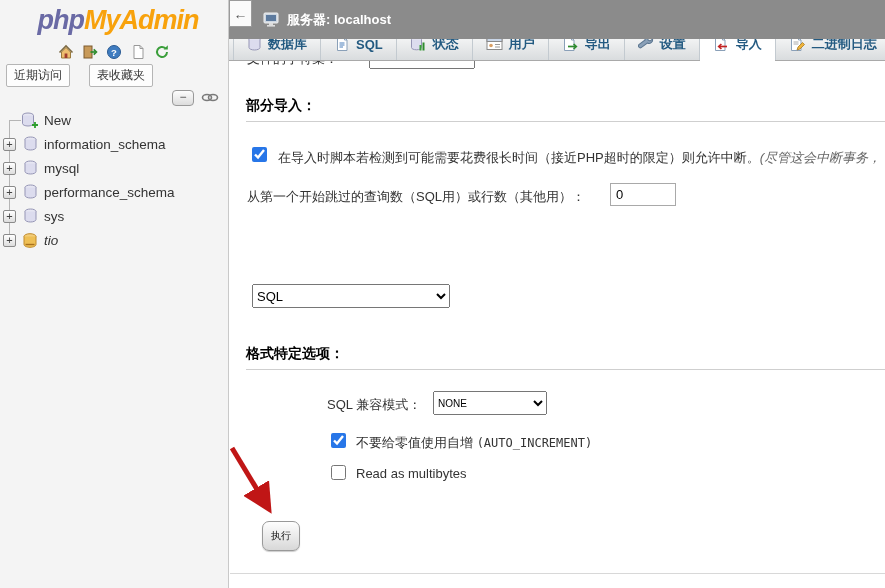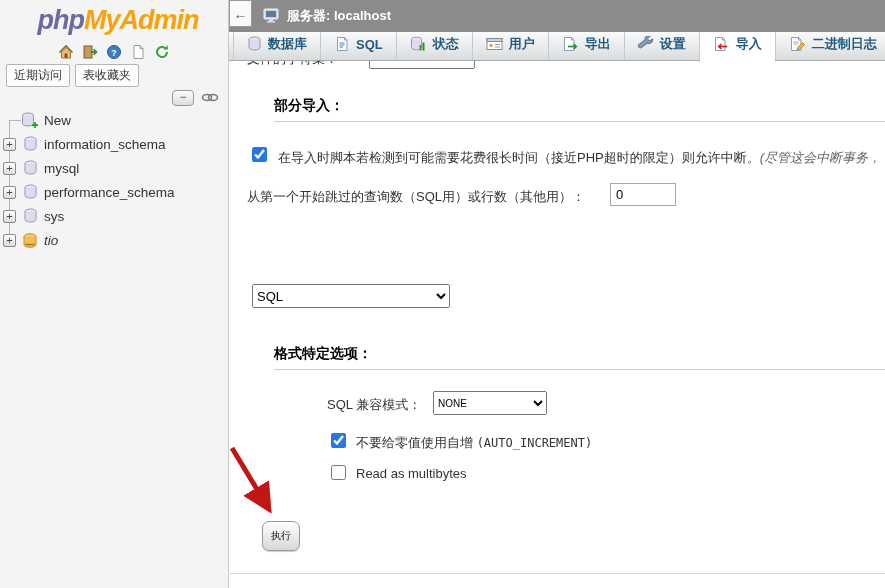--- a/index.html
+++ b/index.html
@@ -9,41 +9,41 @@
   
   .sidebar{position:absolute;left:0;top:0;width:229px;height:588px;background:#f4f4f4;
            border-right:1px solid #c9c9c9;box-sizing:border-box;}
   .logo{position:absolute;left:8px;right:0;top:5px;text-align:center;font-size:27px;
         font-weight:bold;font-style:italic;letter-spacing:-1px;cursor:pointer;}
   .logo-php{color:#6a6aa5;}
   .logo-my{color:#f8a20c;}
   .nav-icons{position:absolute;top:43px;left:0;right:0;display:flex;justify-content:center;
              gap:7px;align-items:center;}
   .nicon{width:17px;height:17px;display:inline-flex;align-items:center;justify-content:center;cursor:pointer;}
-  .panel-tabs{position:absolute;top:64px;left:6px;display:flex;gap:5px;}
+  .panel-tabs{position:absolute;top:64px;left:6px;display:flex;gap:19px;}
   .ptab{font-size:12px;color:#333;background:#fdfdfd;border:1px solid #b5b5b5;
         padding:2px 7px;border-radius:2px;cursor:pointer;white-space:nowrap;}
   .tree-controls{position:absolute;top:89px;left:172px;display:flex;gap:7px;align-items:center;}
   .minus-btn{width:22px;height:16px;border:1px solid #999;border-radius:4px;
              background:linear-gradient(#fdfdfd,#dcdcdc);font-size:12px;line-height:13px;
              color:#555;text-align:center;cursor:pointer;box-sizing:border-box;}
   .tree{position:absolute;top:108px;left:0;right:0;list-style:none;margin:0;padding:0;}
   .tree-line{position:absolute;left:9px;top:120px;height:122px;border-left:1px solid #b5b5b5;}
   .trow{position:relative;height:24px;display:flex;align-items:center;font-size:13.5px;
         color:#333;cursor:pointer;}
   .stub{position:absolute;left:9px;width:10px;border-top:1px solid #b5b5b5;}
   .expander{position:absolute;left:3px;width:13px;height:13px;border:1px solid #8a8a8a;
             background:linear-gradient(#fff,#ddd);border-radius:2px;font-size:11px;
             line-height:11px;text-align:center;color:#444;cursor:pointer;box-sizing:border-box;z-index:2;}
   .ticon{margin-left:21px;display:inline-flex;width:18px;justify-content:center;}
   .tlabel{margin-left:5px;white-space:nowrap;}
   .trow.italic .tlabel{font-style:italic;}
 
   
-  .topbar{position:absolute;left:229px;top:0;width:656px;height:32px;background:#8b8b8b;
+  .topbar{position:absolute;left:229px;top:0;width:656px;height:39px;background:#8b8b8b;
           display:flex;align-items:center;color:#fff;font-size:13px;font-weight:bold;
           padding-left:34px;box-sizing:border-box;z-index:6;}
   .topbar .sico{display:inline-flex;margin-right:6px;}
   .collapse-btn{position:absolute;left:229px;top:0;width:23px;height:27px;background:#fafafa;
                 border:1px solid #9a9a9a;color:#555;font-size:14px;line-height:24px;
                 text-align:center;box-sizing:border-box;z-index:7;cursor:pointer;padding:0;}
 
   
   .tabbar{position:absolute;left:229px;top:28px;width:656px;height:33px;
           background:linear-gradient(#ffffff,#d9dcde);border-bottom:1px solid #a9a9a9;
@@ -53,21 +53,21 @@
   .tab:first-child{border-left:1px solid #c3cad0;}
   .tab.active{background:#fff;}
   .tab.active::after{content:"";position:absolute;left:0;right:0;bottom:-1px;height:1px;background:#fff;}
   .tico{display:inline-flex;}
 
   
   .flabel{position:absolute;font-size:13px;color:#333;white-space:nowrap;text-align:center;}
   .charset-label{left:247px;top:50px;}
   .charset-select{position:absolute;left:369px;top:44px;width:106px;height:25px;font-size:13px;z-index:1;}
   .h-section{position:absolute;left:246px;right:0;font-size:14px;font-weight:bold;color:#000;
-             padding-bottom:6px;border-bottom:1px solid #cfcfcf;margin-left:28px;}
+             padding-bottom:6px;border-bottom:1px solid #cfcfcf;}
   #h-partial{top:97px;}
   #h-format{top:244px;}
   #h-format-opts{top:345px;}
   .cb{position:absolute;width:15px;height:15px;accent-color:#2776e8;margin:0;cursor:pointer;}
   #cb-interrupt{left:252px;top:147px;}
   #interrupt-label{left:278px;top:149px;max-width:607px;overflow:hidden;}
   .note{font-style:italic;color:#666;}
   #skip-label{left:247px;top:188px;}
   #skip-input{position:absolute;left:610px;top:183px;width:54px;height:21px;font-size:13px;
               padding:0 5px;border:1px solid #a9a9a9;box-sizing:content-box;}

